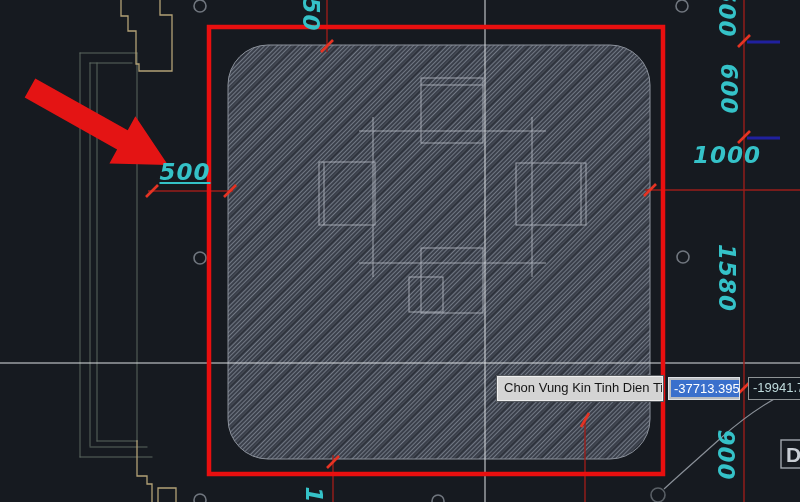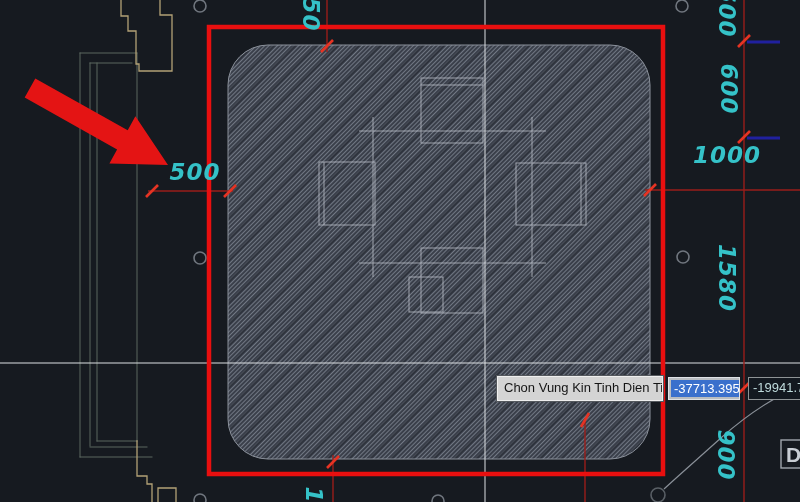--- a/index.html
+++ b/index.html
@@ -37,21 +37,21 @@
   #field-secondary{
     position:absolute;left:748px;top:377px;width:60px;height:23px;
     box-sizing:border-box;background:#131920;border:1px solid #8f9496;
     color:#bfdbdc;font-size:13px;line-height:20px;padding-left:4px;
     white-space:nowrap;overflow:hidden;
   }
   #grid-label-d{
     position:absolute;left:786px;top:443px;width:30px;height:24px;
     color:#c9ced4;font-size:21px;line-height:24px;font-weight:bold;
   }
-  .t500 {left:150px;top:159px;}
+  .t500 {left:140px;top:159px;text-decoration:underline;}
   .t1000{left:682px;top:142px;}
   .t600a{left:682px;top:-1px;}
   .t600b{left:684px;top:76px;}
   .t1580{left:682px;top:265px;}
   .t900 {left:681px;top:442px;}
   .t150a{left:266px;top:-7px;}
   .t150b{left:269px;top:499px;}
 </style>
 </head>
 <body>

